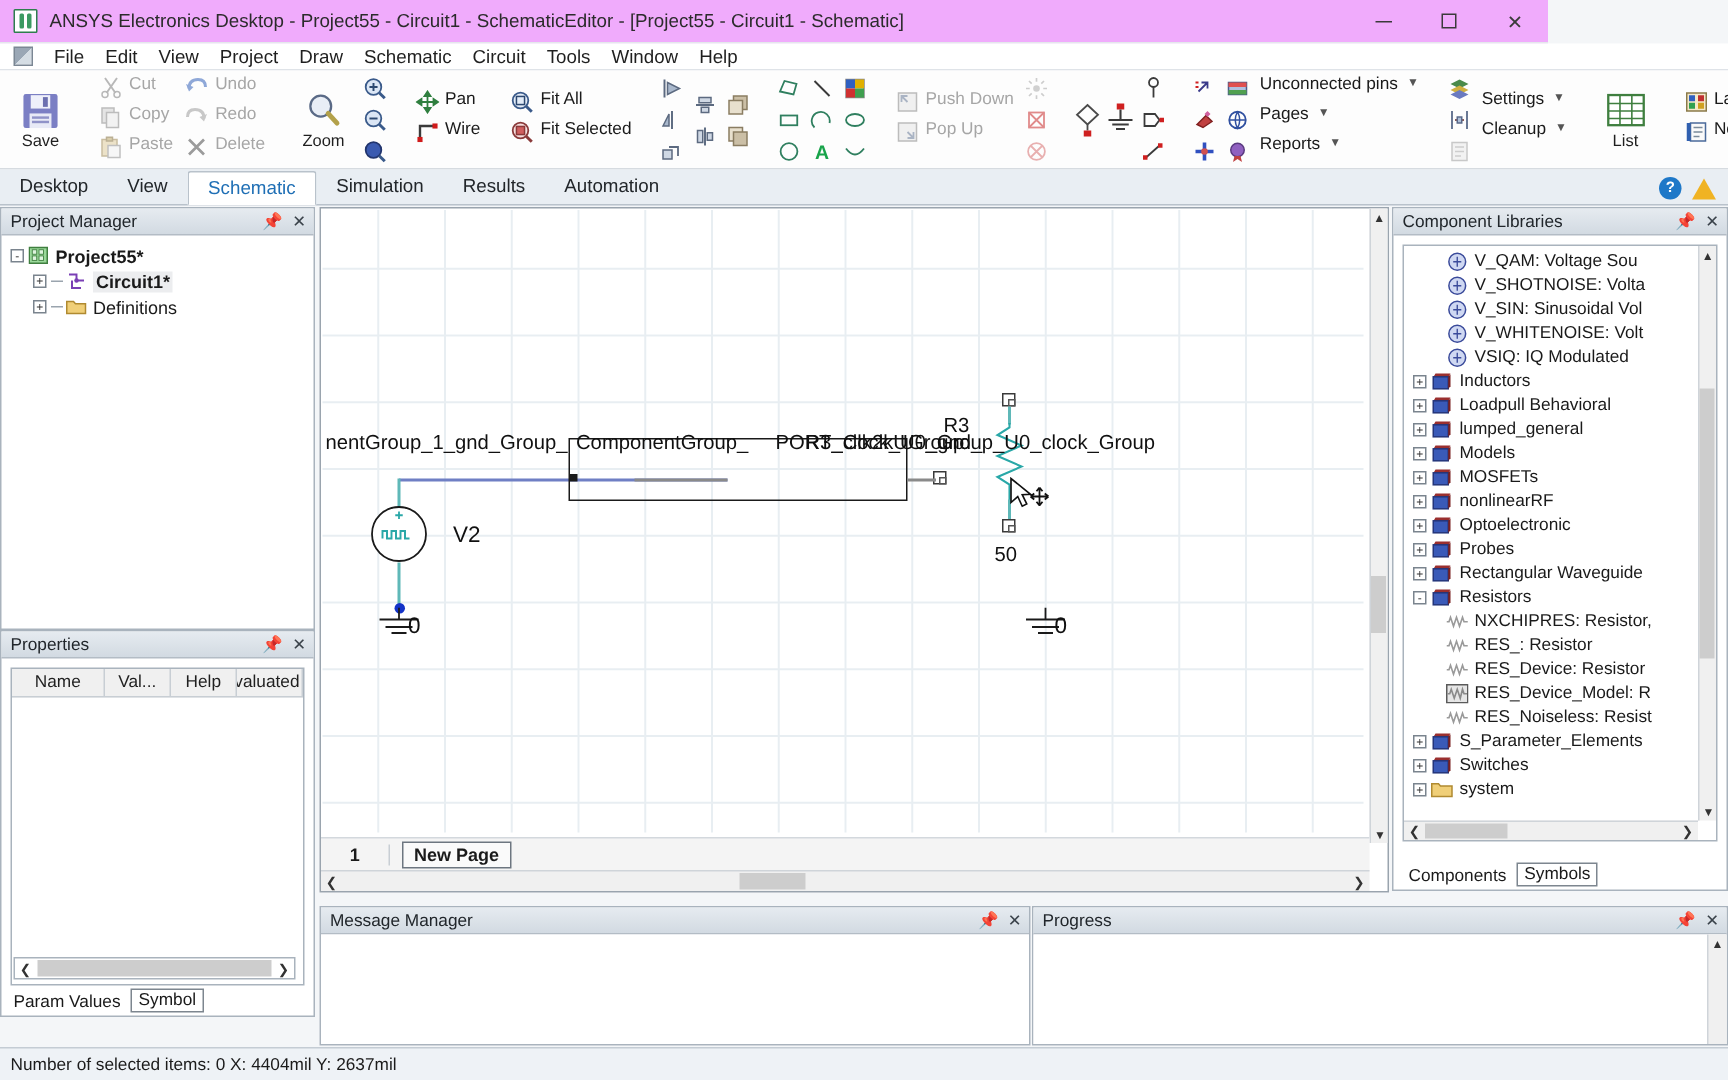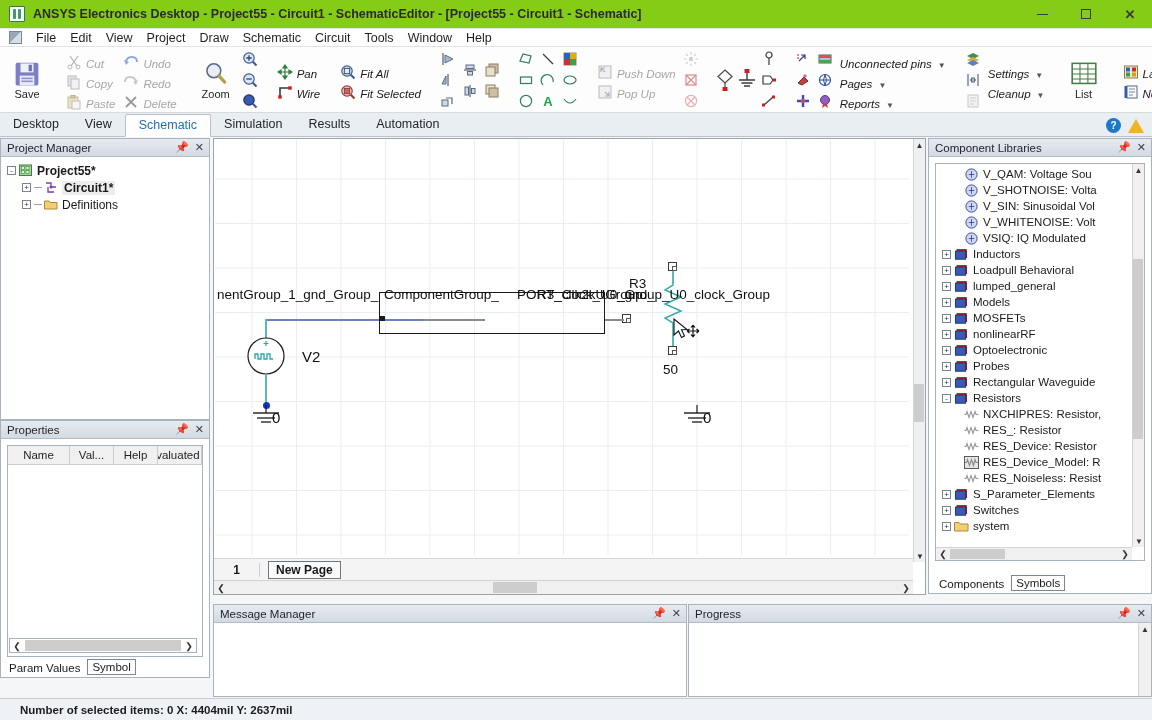--- a/index.html
+++ b/index.html
@@ -9,24 +9,23 @@
     overflow: hidden;
     font-family: "Liberation Sans", sans-serif;
     font-size: 12px;
     color: #1a1a1a;
     background: #f0f0f0;
   }
   #app { position: relative; width: 1152px; height: 720px; background: #f4f6f8; }
 
   
   .titlebar {
-    position: absolute; left: 0; top: 0; width: 1152px; height: 29px;
-    background: #84cc16; display: flex; align-items: center;
+    position: absolute; left: 0; top: 0; width: 1032px; height: 29px;
+    background: #f0abfc; display: flex; align-items: center;
     border-bottom: 1px solid #e4e8ec;
-    font-weight: bold;
   }
   .title-logo {
     width: 16px; height: 16px; margin-left: 9px; margin-right: 8px;
     background: #ffffff; border: 1px solid #2f7d4f; border-radius: 1px;
     position: relative; flex: none;
   }
   .title-logo::before, .title-logo::after {
     content: ""; position: absolute; top: 2px; width: 3px; height: 10px;
     background: #3c9a62; border-radius: 1px;
   }
@@ -67,22 +66,22 @@
 
   .big-btn {
     width: 46px; height: 60px; display: flex; flex-direction: column;
     align-items: center; justify-content: center; gap: 2px;
     font-size: 11px; color: #1f1f1f;
   }
   .big-lbl { font-size: 11px; line-height: 11px; }
 
   .col3 { display: flex; flex-direction: column; justify-content: center; height: 66px; gap: 0px; }
   .srow {
-    display: flex; align-items: flex-end; gap: 4px; height: 20px;
-    padding: 0 4px; font-size: 11.5px; white-space: nowrap; font-style: italic;
+    display: flex; align-items: flex-start; gap: 4px; height: 20px;
+    padding: 0 4px; font-size: 11.5px; white-space: nowrap;
   }
   .srow.dis { color: #a6a6a6; }
   .ico { width: 16px; height: 16px; flex: none; display: block; }
   .caret { font-size: 8px; color: #555; margin-left: 2px; }
 
   .gridbtns { display: grid; grid-template-columns: repeat(3, 22px); grid-auto-rows: 21px;
               align-content: center; height: 66px; }
   .gridbtns2 { display: grid; grid-template-columns: repeat(2, 22px); grid-auto-rows: 21px;
               align-content: center; height: 66px; }
   .gridbtns1 { display: grid; grid-template-columns: 22px; grid-auto-rows: 21px;
@@ -210,21 +209,21 @@
   #progress-panel { left: 688px; top: 604px; width: 464px; height: 93px; }
   .mm-body { position: absolute; left: 0; right: 0; top: 18px; bottom: 0; background: #fff; }
   .prog-scroll { position: absolute; right: 0; top: 18px; bottom: 0; width: 13px; background: #f0f0f0; border-left: 1px solid #cfd4d9; }
 
   
   .statusbar {
     position: absolute; left: 0; bottom: 0; width: 1152px; height: 22px;
     background: #eef2f6; border-top: 1px solid #c4ccd4;
     display: flex; align-items: center;
   }
-  .status-text { font-size: 11.5px; color: #1b1b1b; margin-left: 20px; white-space: nowrap; font-weight: bold; }
+  .status-text { font-size: 11.5px; color: #1b1b1b; margin-left: 7px; white-space: nowrap; }
   .status-right { margin-left: auto; display: flex; gap: 6px; padding-right: 7px; }
   .status-btn {
     display: flex; align-items: center; gap: 5px;
     border: 1px solid #8d959d; background: #eef2f6;
     padding: 0px 7px; height: 17px; font-size: 11px; font-family: "Liberation Serif", serif;
   }
 
   
   .sch-label { position: absolute; font-size: 13.5px; color: #101010; white-space: nowrap;
                font-family: "Liberation Sans", sans-serif; }

